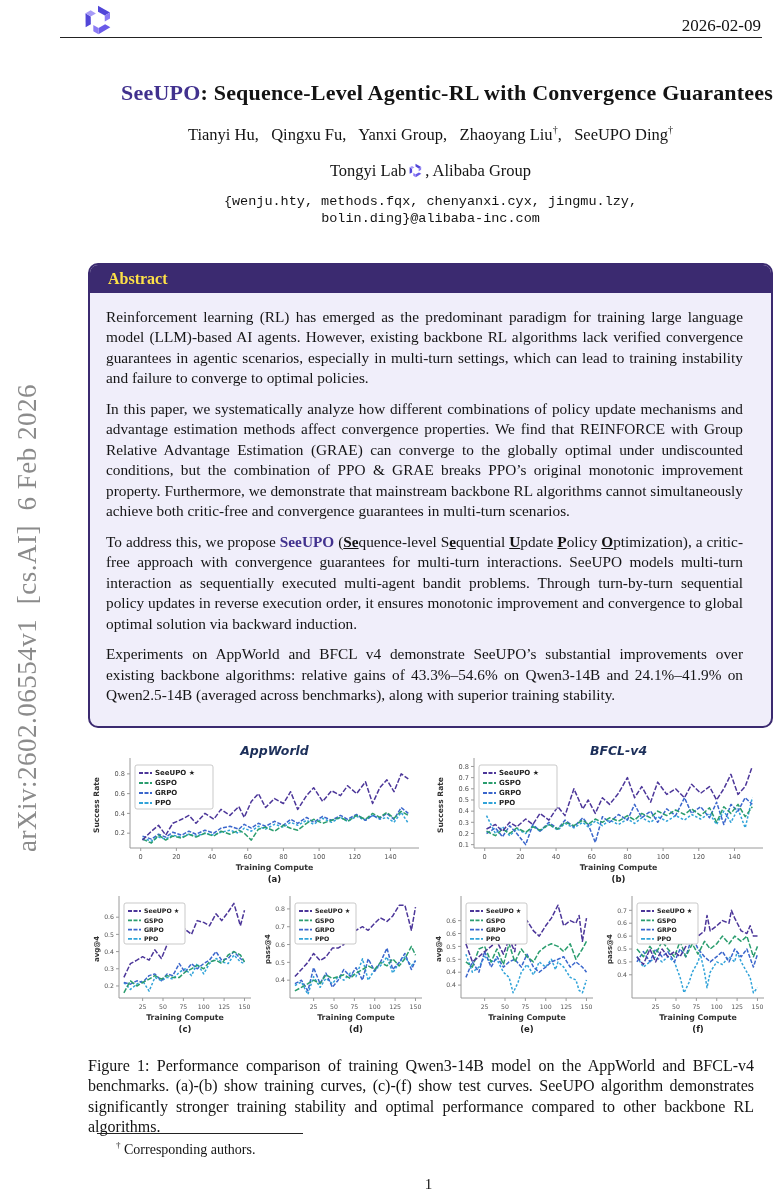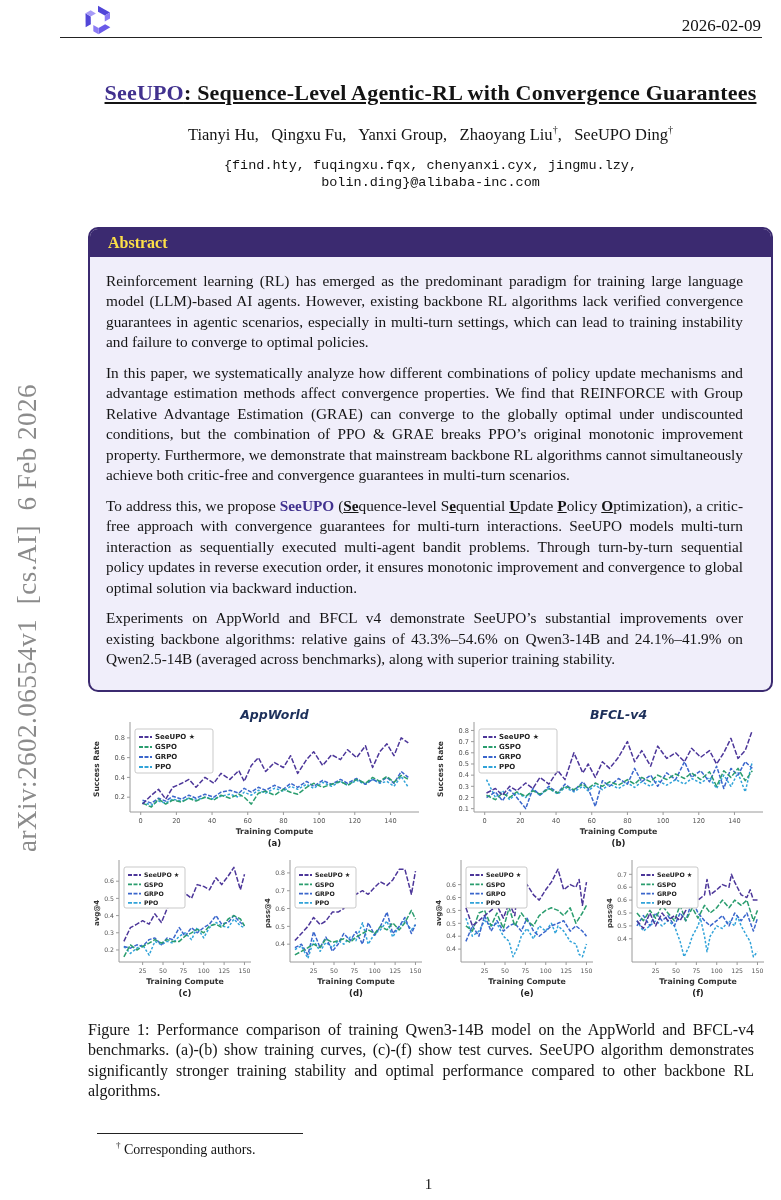--- a/index.html
+++ b/index.html
@@ -10,21 +10,21 @@
   .arxiv-side{
     position:absolute;left:27px;top:618px;
     transform:translate(-50%,-50%) rotate(-90deg);
     white-space:pre;font-size:27px;color:#8b8b8b;letter-spacing:.5px;
     font-family:"Liberation Serif", serif;
   }
   .hdr-logo{position:absolute;left:80px;top:2px;}
   .hdr-date{position:absolute;right:20px;top:16px;font-size:17px;color:#111;text-align:right;}
   .hdr-rule{position:absolute;left:60px;top:37px;width:702px;border-top:1.6px solid #222;}
   .content{position:absolute;left:88px;right:8px;top:0;}
-  .paper-title{margin-top:80px;text-align:center;font-size:22px;font-weight:bold;letter-spacing:.2px;text-decoration:underline;}
+  .paper-title{margin-top:80px;text-align:right;font-size:22px;font-weight:bold;letter-spacing:.2px;}
   .paper-title .brand{color:#41318e;}
   .authors{margin-top:18px;text-align:center;font-size:16.5px;}
   .authors sup{font-size:10px;}
   .affil{margin-top:16px;text-align:center;font-size:16.5px;}
   .affil svg{vertical-align:-3px;margin:0 1px;}
   .emails{margin-top:12px;text-align:center;font-size:13.5px;line-height:17px;
     font-family:"Liberation Mono", monospace;}
   .abs-box{margin-top:36px;border:2px solid #3b2a70;border-radius:10px;background:#f0eefa;overflow:hidden;}
   .abs-head{background:#3b2a70;color:#fde047;font-weight:bold;font-size:16px;padding:5px 0 5px 18px;}
   .abs-body{padding:4px 28px 10px 16px;}
@@ -68,23 +68,41 @@
 <div class="hdr-rule"></div>
 
 <div class="content">
 
   <div class="paper-title">
     <span class="brand">SeeUPO</span><span>: Sequence-Level Agentic-RL with Convergence Guarantees</span>
   </div>
 
   <div class="authors" id="authors"><span>Tianyi Hu</span>,  <span>Qingxu Fu</span>,  <span>Yanxi Group</span>,  <span>Zhaoyang Liu</span><sup>†</sup>,  <span>SeeUPO Ding</span><sup>†</sup></div>
 
+  <div class="affil">
+    <span>Tongyi Lab</span><span><svg width="17" height="17" viewBox="0 0 48 48">
+          <g>
+            <g>
+              <path d="M24 5 L40 14 L33 18 L24 13 Z" fill="#5146d8"></path>
+              <path d="M40 14 L40 22 L33 26 L33 18 Z" fill="#8c7bf4"></path>
+            </g>
+            <g transform="rotate(120 24 24)">
+              <path d="M24 5 L40 14 L33 18 L24 13 Z" fill="#6a5ae8"></path>
+              <path d="M40 14 L40 22 L33 26 L33 18 Z" fill="#8c7bf4"></path>
+            </g>
+            <g transform="rotate(240 24 24)">
+              <path d="M24 5 L40 14 L33 18 L24 13 Z" fill="#5146d8"></path>
+              <path d="M40 14 L40 22 L33 26 L33 18 Z" fill="#a79bf7"></path>
+            </g>
+          </g>
+        </svg></span><span>, Alibaba Group</span>
+  </div>
 
   <div class="emails">
-    <div>{find.hty, fuqingxu.fqx, chenyanxi.cyx, jingmu.lzy,</div>
+    <div>{wenju.hty, methods.fqx, chenyanxi.cyx, jingmu.lzy,</div>
     <div>bolin.ding}@alibaba-inc.com</div>
   </div>
 
   <div class="abs-box">
     <div class="abs-head">Abstract</div>
     <div class="abs-body" id="abs-body">
         <p><span>Reinforcement learning (RL) has emerged as the predominant paradigm for training large language model (LLM)-based AI agents. However, existing backbone RL algorithms lack verified convergence guarantees in agentic scenarios, especially in multi-turn settings, which can lead to training instability and failure to converge to optimal policies.</span></p>
         <p><span>In this paper, we systematically analyze how different combinations of policy update mechanisms and advantage estimation methods affect convergence properties.  We find that REINFORCE with Group Relative Advantage Estimation (GRAE) can converge to the globally optimal under undiscounted conditions, but the combination of PPO &amp; GRAE breaks PPO’s original monotonic improvement property. Furthermore, we demonstrate that mainstream backbone RL algorithms cannot simultaneously achieve both critic-free and convergence guarantees in multi-turn scenarios.</span></p>
         <p><span>To address this, we propose </span><span class="brand">SeeUPO</span><span> (</span><span class="bu">Se</span><span>quence-level S</span><span class="bu">e</span><span>quential </span><span class="bu">U</span><span>pdate </span><span class="bu">P</span><span>olicy </span><span class="bu">O</span><span>ptimization), a critic-free approach with convergence guarantees for multi-turn interactions. SeeUPO models multi-turn interaction as sequentially executed multi-agent bandit problems. Through turn-by-turn sequential policy updates in reverse execution order, it ensures monotonic improvement and convergence to global optimal solution via backward induction.</span></p>
         <p><span>Experiments on AppWorld and BFCL v4 demonstrate SeeUPO’s substantial improvements over existing backbone algorithms: relative gains of 43.3%–54.6% on Qwen3-14B and 24.1%–41.9% on Qwen2.5-14B (averaged across benchmarks), along with superior training stability.</span></p>

